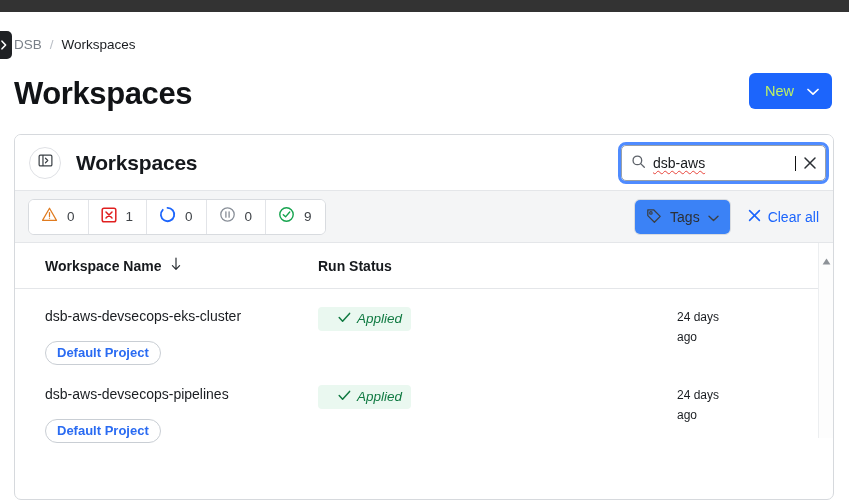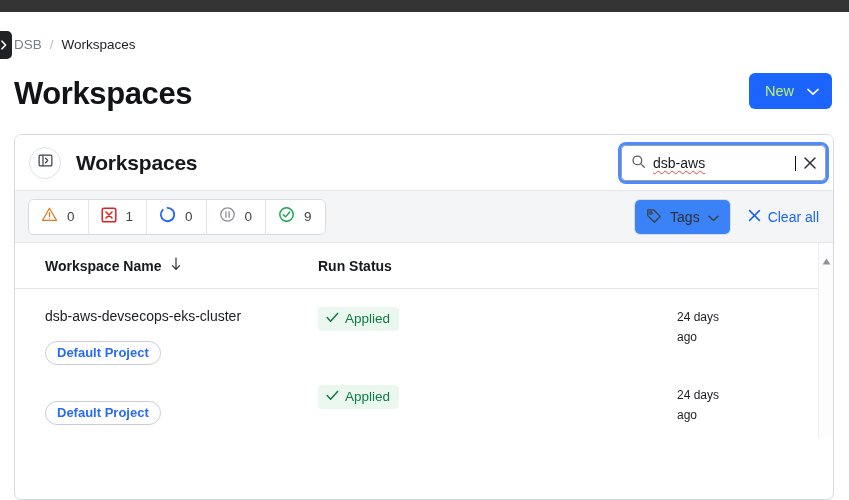--- a/index.html
+++ b/index.html
@@ -187,22 +187,22 @@
   .proj-pill {
     margin-top: 16px; align-self: flex-start;
     border: 1px solid #c9ced4; border-radius: 12px;
     padding: 3px 11px 4px 11px;
     font-size: 13px; color: #2a6bf2; font-weight: bold;
     background: #fff; cursor: pointer;
   }
   .status-badge {
     display: inline-flex; align-items: center; gap: 6px;
     background: #eaf8f0; color: #107a42;
-    border-radius: 4px; padding: 4px 9px 5px 8px;
-    font-size: 13.5px; align-self: flex-start;
+    border-radius: 4px; padding: 4px 9px 5px 20px;
+    font-size: 13.5px; align-self: flex-start; font-style: italic;
   }
   .change-txt {
     font-size: 12px; color: #1a1d21; line-height: 20px;
     width: 62px;
   }
 
   
   .scrollbar {
     position: absolute; right: 0; top: 0; width: 15px; height: 195px;
     background: #fdfdfd; border-left: 1px solid #eceef0;
@@ -403,20 +403,21 @@
           <div class="cell c-repo">
             <span></span>
           </div>
           <div class="cell c-change">
             <span class="change-txt">24 days ago</span>
           </div>
         </div>
 
         <div class="row">
           <div class="cell c-name">
+            <span class="ws-name">dsb-aws-devsecops-pipelines</span>
             <span class="proj-pill">Default Project</span>
           </div>
           <div class="cell c-run">
             <span class="status-badge">
               <span>
                 <svg width="13" height="11" viewBox="0 0 13 11">
                     <path d="M1.2 5.6 L4.6 9.2 L11.6 1.4" fill="none" stroke="#107a42" stroke-width="1.5" stroke-linecap="round" stroke-linejoin="round"></path>
                   </svg>
               </span>
               <span>Applied</span>

